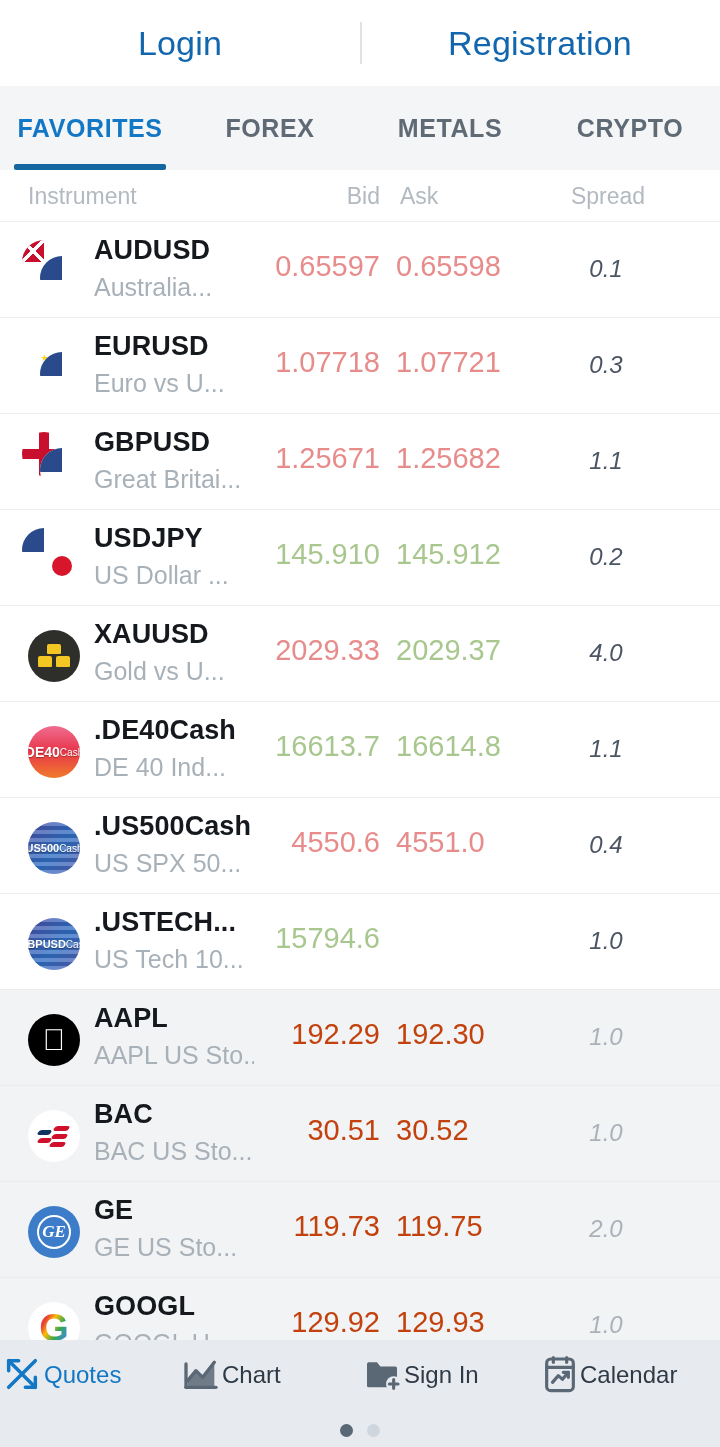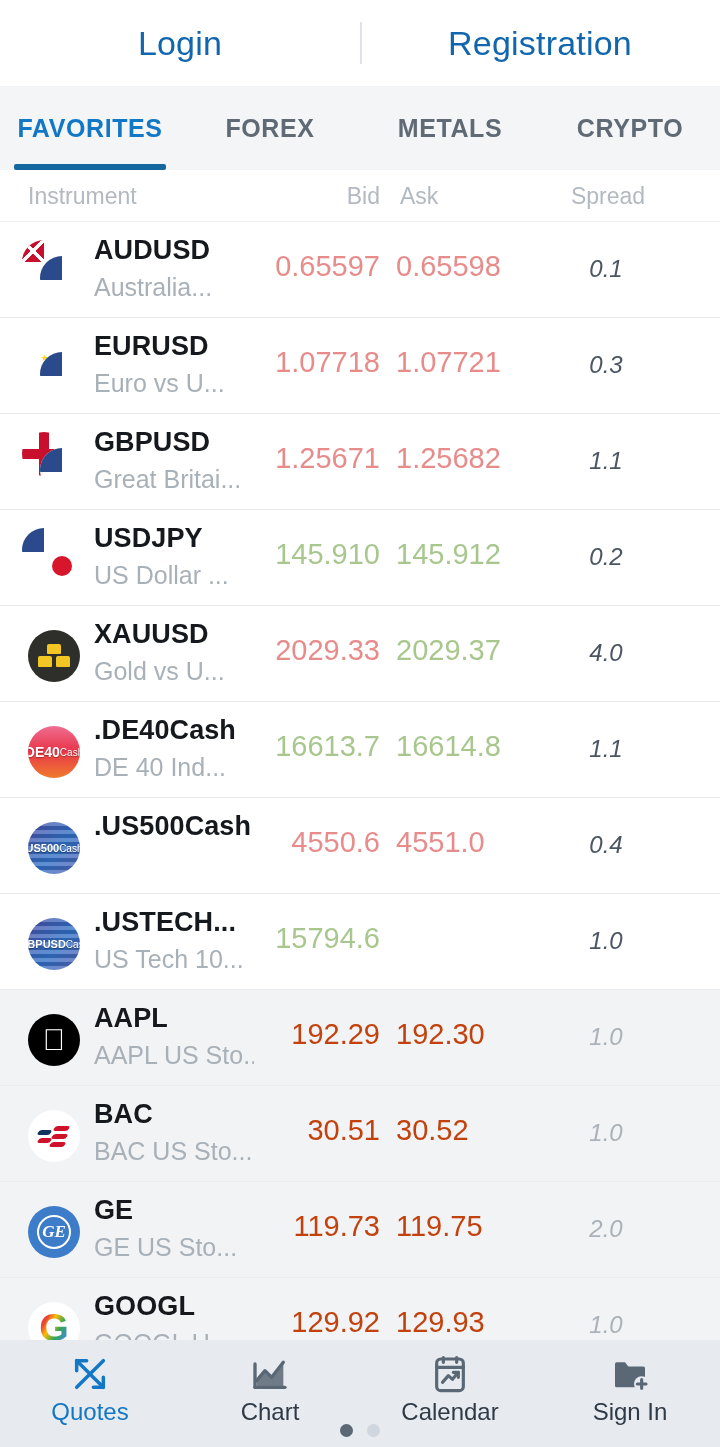--- a/index.html
+++ b/index.html
@@ -237,21 +237,21 @@
 
   
   .bottomnav {
     position: absolute; left: 0; bottom: 0;
     width: 720px; height: 107px;
     background: #e7ebef;
     display: flex; align-items: flex-start;
   }
   .nav-item {
     flex: 1 1 25%;
-    display: flex; flex-direction: column; align-items: center;
+    display: flex; flex-direction: row; align-items: center;
     padding-top: 12px;
   }
   .nav-ico { height: 44px; display: flex; align-items: center; justify-content: center; }
   .nav-label { font-size: 24px; color: #2f3a47; margin-top: 2px; }
   .nav-item.active .nav-label { color: #1277c4; }
   .pager {
     position: absolute; left: 0; bottom: 10px; width: 720px;
     display: flex; justify-content: center; gap: 14px;
   }
   .pager .dot { width: 13px; height: 13px; border-radius: 50%; background: #cfd6dd; }
@@ -379,20 +379,21 @@
       <div class="row">
         <span class="row-icon">
           <div class="ic">
             <span class="ic-circle ic-us500">
               <span class="ic-label big sm">US500</span>
               <span class="ic-label small">Cash</span>
             </span>
           </div>
         </span>
         <span class="row-sym">.US500Cash</span>
+        <span class="row-desc">US SPX 50...</span>
         <span class="row-bid down">4550.6</span>
         <span class="row-ask down">4551.0</span>
         <span class="row-spread">0.4</span>
       </div>
       <div class="row">
         <span class="row-icon">
           <div class="ic">
             <span class="ic-circle ic-ustech">
               <span class="ic-label big sm">GBPUSD</span>
               <span class="ic-label small">Cash</span>
@@ -488,41 +489,41 @@
               <path d="M3 20 V6"></path>
               <path d="M3 20 H21"></path>
               <polyline points="4,16 9,10 13,14 20,5" fill="none"></polyline>
               <path d="M4 20 L4 16 L9 10 L13 14 L20 5 L20 20 Z" fill="#5a6775" stroke="none" opacity=".85"></path>
             </svg>
           </span>
           <span class="nav-label">Chart</span>
         </div>
         <div class="nav-item">
           <span class="nav-ico">
+            <svg width="44" height="40" viewBox="0 0 24 24" fill="none" stroke="#5a6775" stroke-width="1.9" stroke-linecap="round" stroke-linejoin="round">
+              <path d="M3 19 V6 a1 1 0 0 1 1-1 h5 l2 2.5 h9 a1 1 0 0 1 1 1 V19 a1 1 0 0 1 -1 1 H4 a1 1 0 0 1 -1 -1 Z" fill="#5a6775" stroke="none"></path>
+              <circle cx="19" cy="18" r="4.6" fill="#e7ebef" stroke="none"></circle>
+              <path d="M19 15.4 V20.6 M16.4 18 H21.6" stroke="#5a6775" stroke-width="1.9"></path>
+            </svg>
+          </span>
+          <span class="nav-label">Sign In</span>
+        </div>
+        <div class="nav-item">
+          <span class="nav-ico">
             <svg width="40" height="42" viewBox="0 0 24 24" fill="none" stroke="#5a6775" stroke-width="1.9" stroke-linecap="round" stroke-linejoin="round">
               <rect x="4" y="3" width="16" height="19" rx="2.5"></rect>
               <path d="M8 2.2 V5"></path>
               <path d="M16 2.2 V5"></path>
               <path d="M4 8 H20"></path>
               <polyline points="7.5,17 11,13 13.5,15.2 17,11"></polyline>
               <polyline points="14,11 17,11 17,14"></polyline>
             </svg>
           </span>
           <span class="nav-label">Calendar</span>
         </div>
-        <div class="nav-item">
-          <span class="nav-ico">
-            <svg width="44" height="40" viewBox="0 0 24 24" fill="none" stroke="#5a6775" stroke-width="1.9" stroke-linecap="round" stroke-linejoin="round">
-              <path d="M3 19 V6 a1 1 0 0 1 1-1 h5 l2 2.5 h9 a1 1 0 0 1 1 1 V19 a1 1 0 0 1 -1 1 H4 a1 1 0 0 1 -1 -1 Z" fill="#5a6775" stroke="none"></path>
-              <circle cx="19" cy="18" r="4.6" fill="#e7ebef" stroke="none"></circle>
-              <path d="M19 15.4 V20.6 M16.4 18 H21.6" stroke="#5a6775" stroke-width="1.9"></path>
-            </svg>
-          </span>
-          <span class="nav-label">Sign In</span>
-        </div>
       </div>
     <div class="pager" id="pager">
         <span class="dot on"></span>
         <span class="dot"></span>
       </div>
   </div>
 
 </div>
 
 </body></html>

